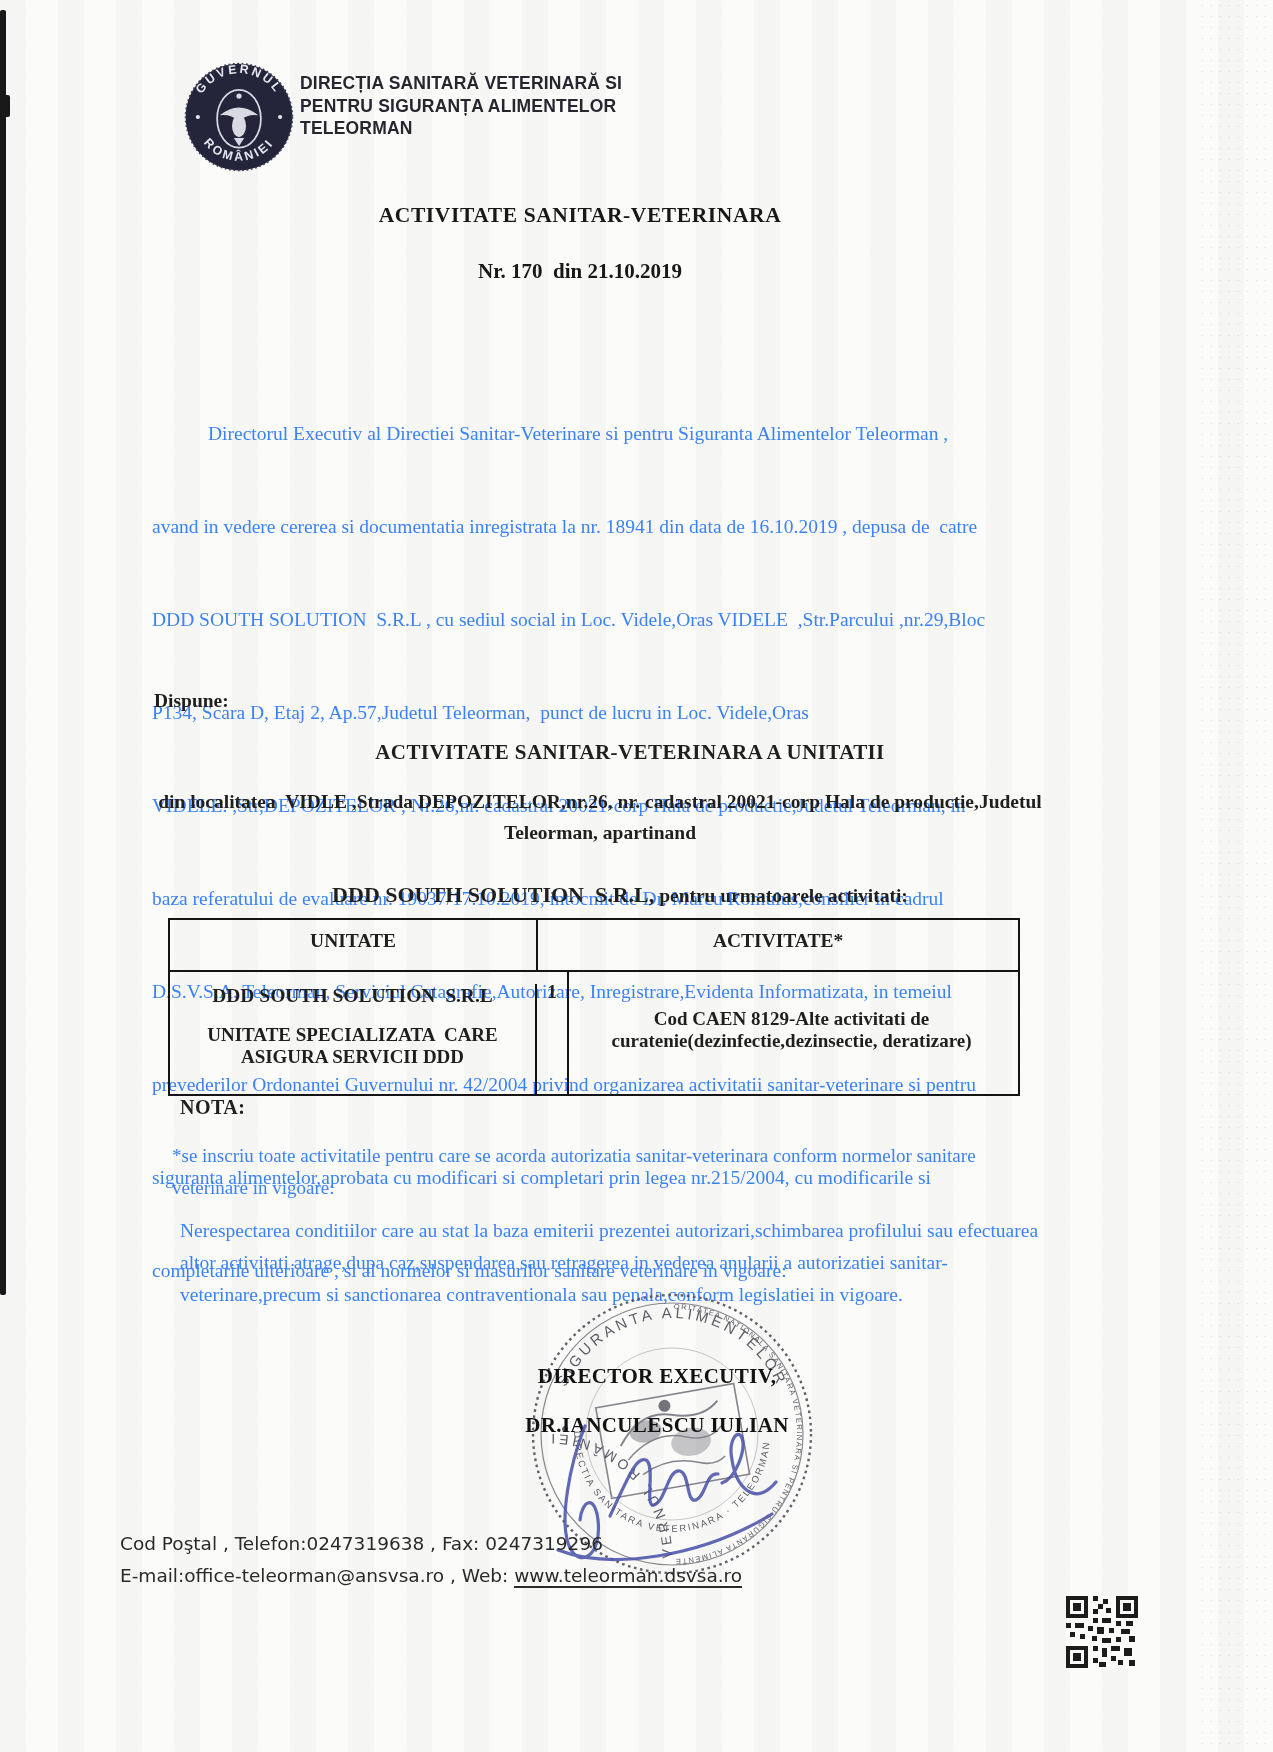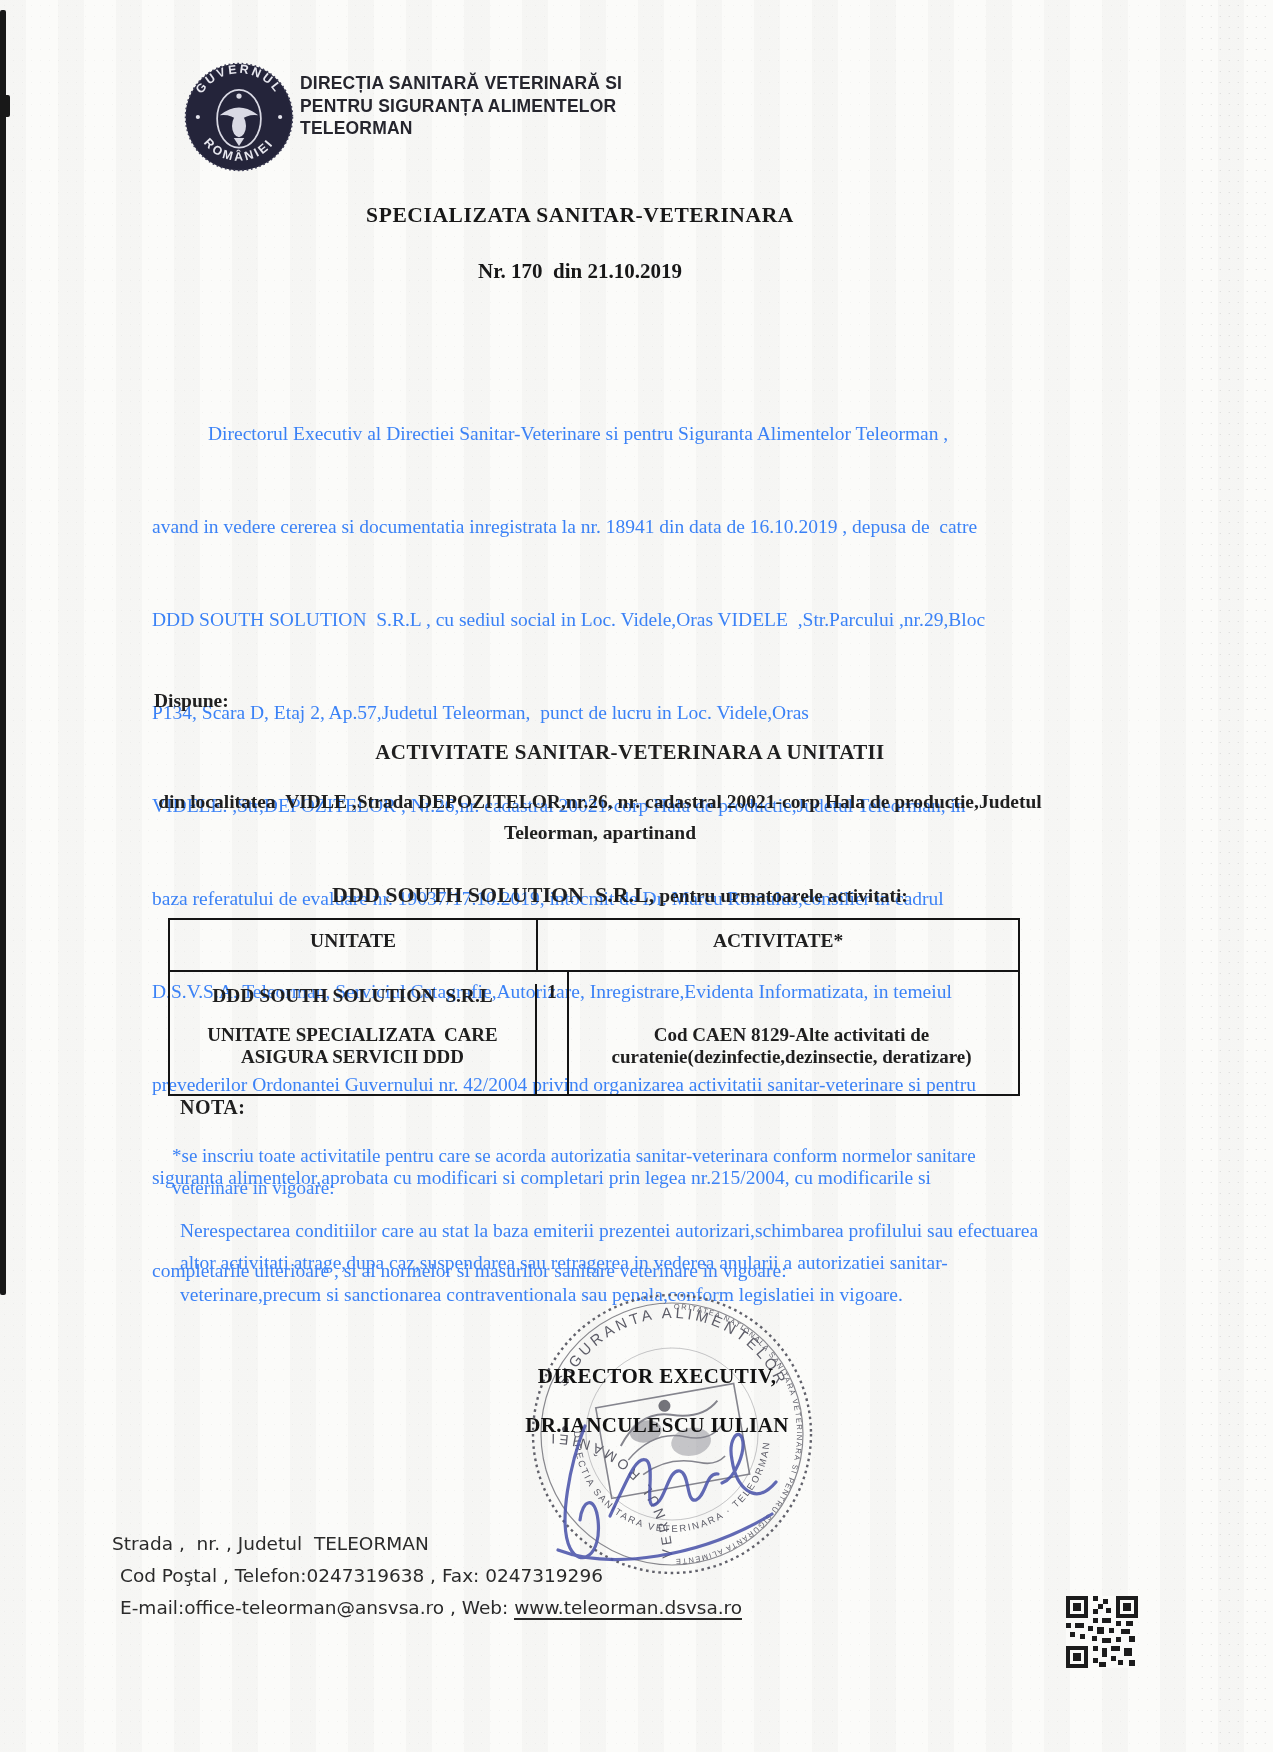--- a/index.html
+++ b/index.html
@@ -84,21 +84,21 @@
       <path d="M58,88 L70,88 L64,97 Z" fill="#d9d9e4"></path>
     </g>
   </svg>
 
   <div class="abs agency" style="left:300px;top:72px;">
     <div>DIRECȚIA SANITARĂ VETERINARĂ SI</div>
     <div>PENTRU SIGURANȚA ALIMENTELOR</div>
     <div>TELEORMAN</div>
   </div>
 
-  <div class="abs doc-title pre" style="left:150px;top:203px;width:860px;">SPECIALIZATA SANITAR-VETERINARA</div>
+  <div class="abs doc-title pre" style="left:150px;top:203px;width:860px;">ACTIVITATE SANITAR-VETERINARA</div>
   <div class="abs doc-no pre" style="left:150px;top:259px;width:860px;">Nr. 170  din 21.10.2019</div>
 
   <div class="abs para pre" style="left:152px;top:356px;width:895px;">
     <div class="indent">Directorul Executiv al Directiei Sanitar-Veterinare si pentru Siguranta Alimentelor Teleorman ,</div>
     <div>avand in vedere cererea si documentatia inregistrata la nr. 18941 din data de 16.10.2019 , depusa de  catre</div>
     <div>DDD SOUTH SOLUTION  S.R.L , cu sediul social in Loc. Videle,Oras VIDELE  ,Str.Parcului ,nr.29,Bloc</div>
     <div>P134, Scara D, Etaj 2, Ap.57,Judetul Teleorman,  punct de lucru in Loc. Videle,Oras</div>
     <div>VIDELE. ,Str,DEPOZITELOR , Nr.26,nr. cadastral 20021-corp Hala de productie,Judetul Teleorman, in</div>
     <div>baza referatului de evaluare nr. 19037/17.10.2019, intocmit de Dr. Marcu Romulus,consilier in cadrul</div>
     <div>D.S.V.S.A. Teleorman, Serviciul Catagrafie,Autorizare, Inregistrare,Evidenta Informatizata, in temeiul</div>
@@ -124,21 +124,21 @@
       <div class="cell hcell tbl-head" style="width:481px;">ACTIVITATE*</div>
     </div>
     <div class="row body-row">
       <div class="cell bcell" style="width:367px;padding-top:1px;margin-top:12px;">
         <div class="cell-text pre" style="font-size:19.5px;">DDD SOUTH SOLUTION  S.R.L</div>
         <div style="height:17px;"></div>
         <div class="cell-text pre">UNITATE SPECIALIZATA  CARE</div>
         <div class="cell-text pre">ASIGURA SERVICII DDD</div>
       </div>
       <div class="cell bcell cell-text" style="width:32px;padding-top:9px;">1</div>
-      <div class="cell bcell" style="width:445px;padding-top:52px;">
+      <div class="cell bcell" style="width:445px;padding-top:36px;">
         <div class="cell-text">Cod CAEN 8129-Alte activitati de</div>
         <div class="cell-text">curatenie(dezinfectie,dezinsectie, deratizare)</div>
       </div>
     </div>
   </div>
 
   <div class="abs b" style="left:180px;top:1096px;font-size:20px;letter-spacing:.5px;">NOTA:</div>
   <div class="abs para" style="left:172px;top:1140px;width:880px;line-height:32px;font-size:19px;">
     <div>*se inscriu toate activitatile pentru care se acorda autorizatia sanitar-veterinara conform normelor sanitare</div>
     <div>veterinare in vigoare:</div>
@@ -193,21 +193,20 @@
   <svg class="abs" style="left:540px;top:1408px;" width="240" height="170" viewBox="0 0 240 170">
     <g stroke="#4c55ab" stroke-width="3.2" fill="none" stroke-linecap="round" opacity=".88">
       <path d="M45,18 C30,55 18,115 30,140 C40,160 62,148 58,112 C55,86 42,92 40,112"></path>
       <path d="M70,108 C88,70 96,48 106,52 C116,57 104,100 114,97 C126,93 128,60 140,63 C150,66 146,95 156,92 C166,88 166,64 178,66"></path>
       <path d="M182,75 C196,70 206,42 202,30 C198,20 188,32 192,52 C196,78 214,100 236,74"></path>
       <path d="M18,142 C70,162 160,150 232,106"></path>
     </g>
   </svg>
 
   <div class="abs footer" style="left:112px;top:1528px;">
-    <div class="pre">Strada ,  nr. , Judetul  TELEORMAN</div>
     <div class="pre" style="padding-left:8px;">Cod Poştal , Telefon:0247319638 , Fax: 0247319296</div>
     <div class="pre" style="padding-left:8px;"><span>E-mail:office-teleorman@ansvsa.ro , Web: </span><span class="lnk">www.teleorman.dsvsa.ro</span></div>
   </div>
 
   <svg class="abs" style="left:1066px;top:1596px;" width="72" height="72" viewBox="0 0 72 72" shape-rendering="crispEdges">
     <rect x="0" y="0" width="72" height="72" fill="#fbfbf9"></rect>
     <g fill="#1c1c1c">
       <rect x="0" y="0" width="22" height="22"></rect>
         <rect x="50" y="0" width="22" height="22"></rect>
         <rect x="0" y="50" width="22" height="22"></rect>

